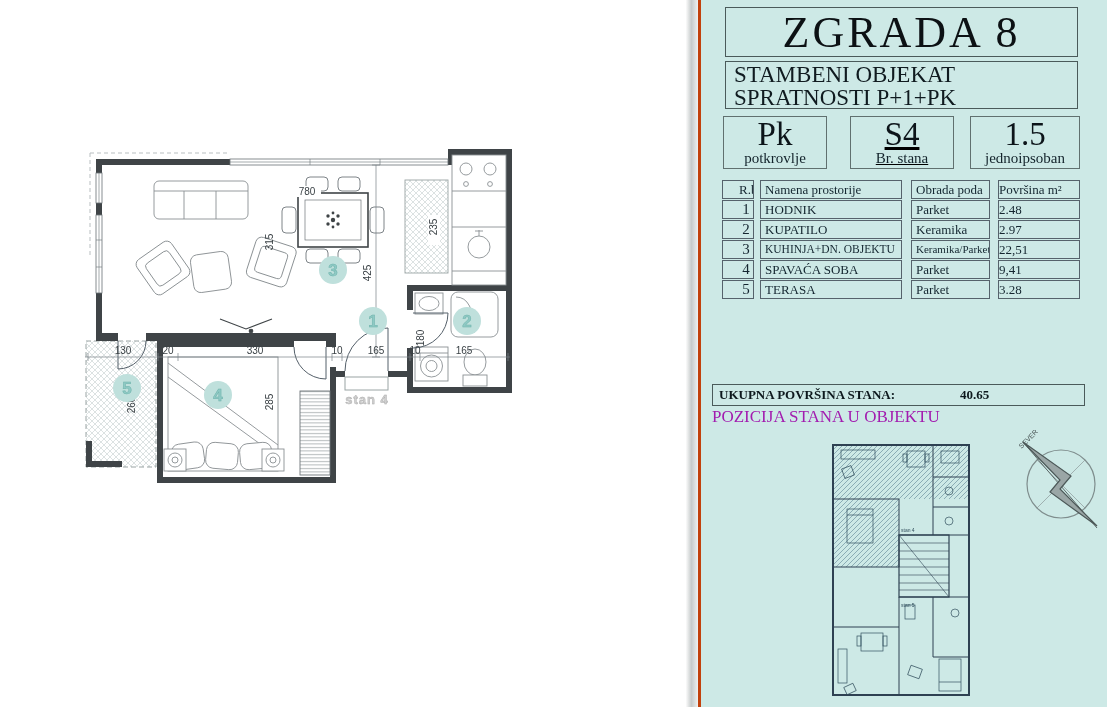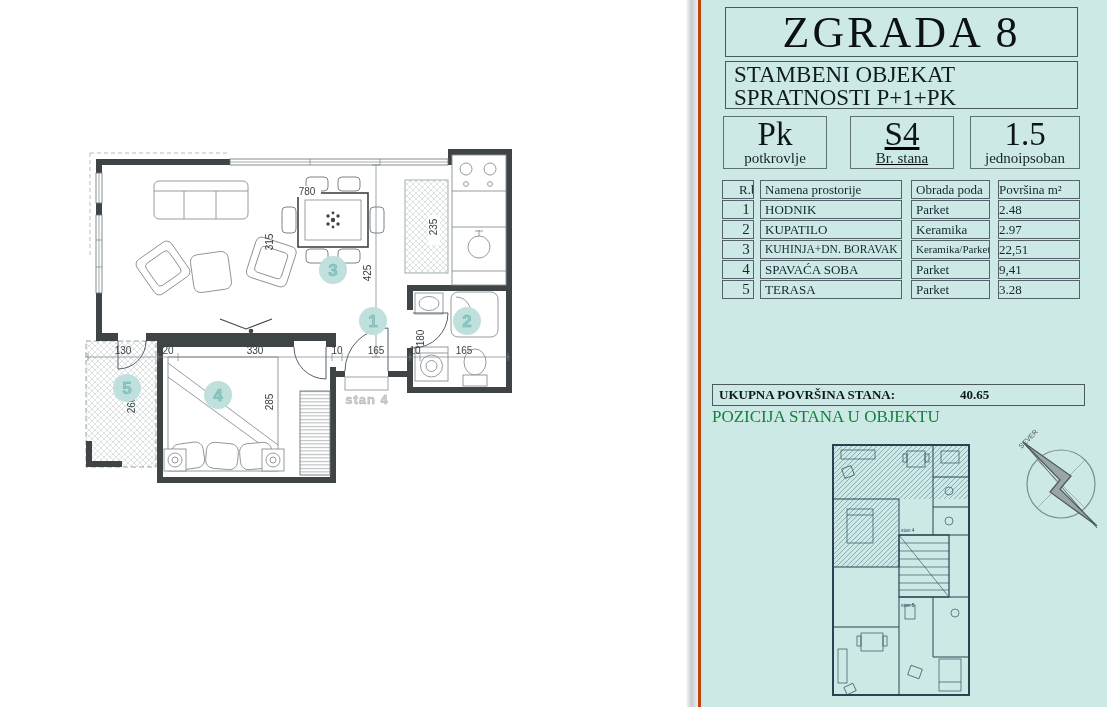--- a/index.html
+++ b/index.html
@@ -30,21 +30,21 @@
   .c-name{left:59px;width:142px;padding-left:4px;}
   .c-floor{left:210px;width:79px;padding-left:4px;}
   .c-area{left:297px;width:82px;text-align:left;}
   .c-num.body{font-size:15px;}
   .c-floor.small{font-size:11px;line-height:16px;}
   
   .total-box{left:11px;top:384px;width:373px;height:22px;font-weight:bold;font-size:13px;
     color:#0d181d;line-height:20px;}
   .total-box .tl{position:absolute;left:6px;top:0;}
   .total-box .tv{position:absolute;left:247px;top:0;}
-  .position-label{position:absolute;left:11px;top:407px;font-size:17px;color:#15803d;}
+  .position-label{position:absolute;left:11px;top:407px;font-size:17px;color:#a21caf;}
   
   .plan-svg{position:absolute;left:80px;top:145px;}
   .mini-svg{position:absolute;left:120px;top:437px;}
   .compass-svg{position:absolute;left:308px;top:430px;}
   text{font-family:"Liberation Sans", sans-serif;}
 </style>
 </head>
 <body>
 
 <div class="sheet">
@@ -291,21 +291,21 @@
         <div class="cell c-area">2.48</div>
       </div>
       <div class="trow">
         <div class="cell c-num body">2</div>
         <div class="cell c-name">KUPATILO</div>
         <div class="cell c-floor">Keramika</div>
         <div class="cell c-area">2.97</div>
       </div>
       <div class="trow">
         <div class="cell c-num body">3</div>
-        <div class="cell c-name" style="font-size:11.5px;">KUHINJA+DN. BORAVAK</div>
+        <div class="cell c-name" style="font-size:11.5px;">KUHINJA+DN. OBJEKTU</div>
         <div class="cell c-floor small">Keramika/Parket</div>
         <div class="cell c-area">22,51</div>
       </div>
       <div class="trow">
         <div class="cell c-num body">4</div>
         <div class="cell c-name">SPAVAĆA SOBA</div>
         <div class="cell c-floor">Parket</div>
         <div class="cell c-area">9,41</div>
       </div>
       <div class="trow">

